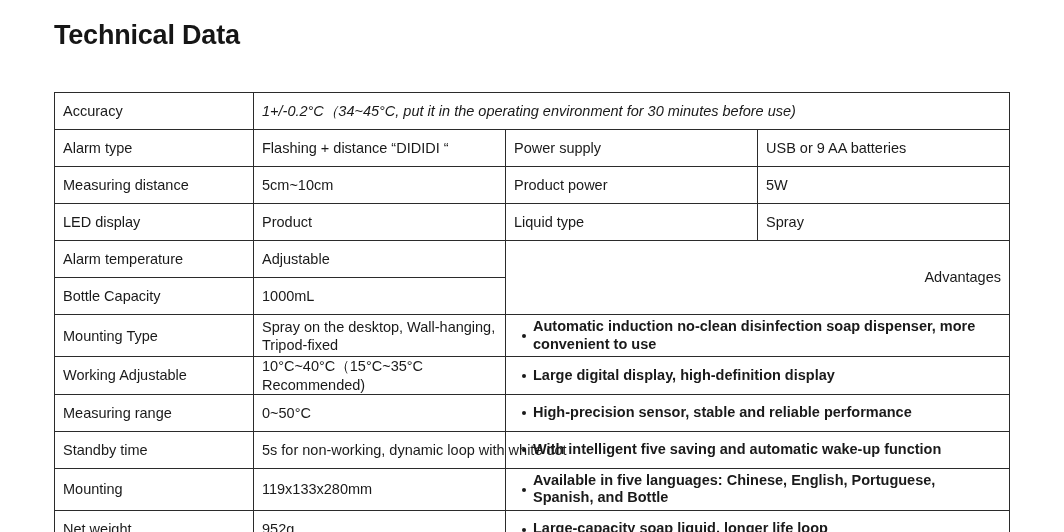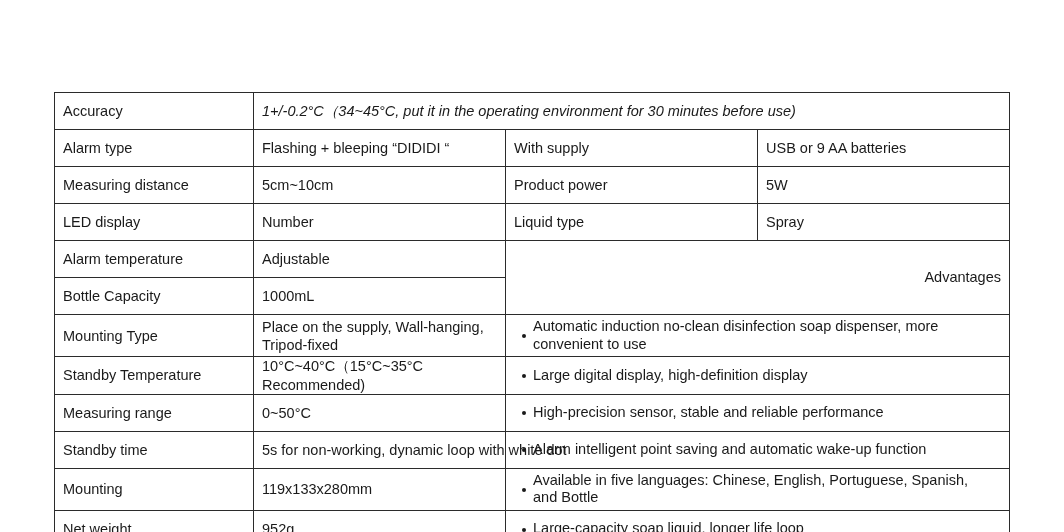--- a/index.html
+++ b/index.html
@@ -91,85 +91,87 @@
   .bullet {
     flex: 0 0 auto;
     width: 4px;
     height: 4px;
     border-radius: 50%;
     background: #1a1a1a;
     margin-top: 1px;
   }
   .adv-text {
     flex: 1 1 auto;
+    font-weight: bold;
   }
   .nowrap-cell {
     white-space: nowrap;
   }
 </style>
 </head>
 <body>
 
 <div class="page">
 
+  <div class="title">Technical Data</div>
 
   <div class="table-wrap">
     <table class="spec">
       <tbody>
 
         <tr>
           <td class="label">Accuracy</td>
           <td class="wide" colspan="3">1+/-0.2°C（34~45°C, put it in the operating environment for 30 minutes before use)</td>
         </tr>
 
         <tr>
           <td class="label">Alarm type</td>
-          <td class="value">Flashing + bleeping “DIDIDI “</td>
-          <td class="rlabel">With supply</td>
+          <td class="value">Flashing + distance “DIDIDI “</td>
+          <td class="rlabel">Power supply</td>
           <td class="rvalue">USB or 9 AA batteries</td>
         </tr>
 
         <tr>
           <td class="label">Measuring distance</td>
           <td class="value">5cm~10cm</td>
           <td class="rlabel">Product power</td>
           <td class="rvalue">5W</td>
         </tr>
 
         <tr>
           <td class="label">LED display</td>
-          <td class="value">Number</td>
+          <td class="value">Product</td>
           <td class="rlabel">Liquid type</td>
           <td class="rvalue">Spray</td>
         </tr>
 
         <tr>
           <td class="label">Alarm temperature</td>
           <td class="value">Adjustable</td>
           <td class="adv-head" colspan="2" rowspan="2">Advantages</td>
         </tr>
 
         <tr>
           <td class="label">Bottle Capacity</td>
           <td class="value">1000mL</td>
         </tr>
 
         <tr>
           <td class="label">Mounting Type</td>
-          <td class="value">Place on the supply, Wall-hanging, Tripod-fixed</td>
+          <td class="value">Spray on the desktop, Wall-hanging, Tripod-fixed</td>
           <td class="adv-cell" colspan="2">
             <div class="adv-item">
               <span class="bullet"></span>
               <span class="adv-text">Automatic induction no-clean disinfection soap dispenser, more convenient to use</span>
             </div>
           </td>
         </tr>
 
         <tr>
-          <td class="label">Standby Temperature</td>
+          <td class="label">Working Adjustable</td>
           <td class="value">10°C~40°C（15°C~35°C Recommended)</td>
           <td class="adv-cell" colspan="2">
             <div class="adv-item">
               <span class="bullet"></span>
               <span class="adv-text">Large digital display, high-definition display</span>
             </div>
           </td>
         </tr>
 
         <tr>
@@ -182,21 +184,21 @@
             </div>
           </td>
         </tr>
 
         <tr>
           <td class="label">Standby time</td>
           <td class="value nowrap-cell">5s for non-working, dynamic loop with white dot</td>
           <td class="adv-cell" colspan="2">
             <div class="adv-item">
               <span class="bullet"></span>
-              <span class="adv-text">Alarm intelligent point saving and automatic wake-up function</span>
+              <span class="adv-text">With intelligent five saving and automatic wake-up function</span>
             </div>
           </td>
         </tr>
 
         <tr>
           <td class="label">Mounting</td>
           <td class="value">119x133x280mm</td>
           <td class="adv-cell" colspan="2">
             <div class="adv-item">
               <span class="bullet"></span>

